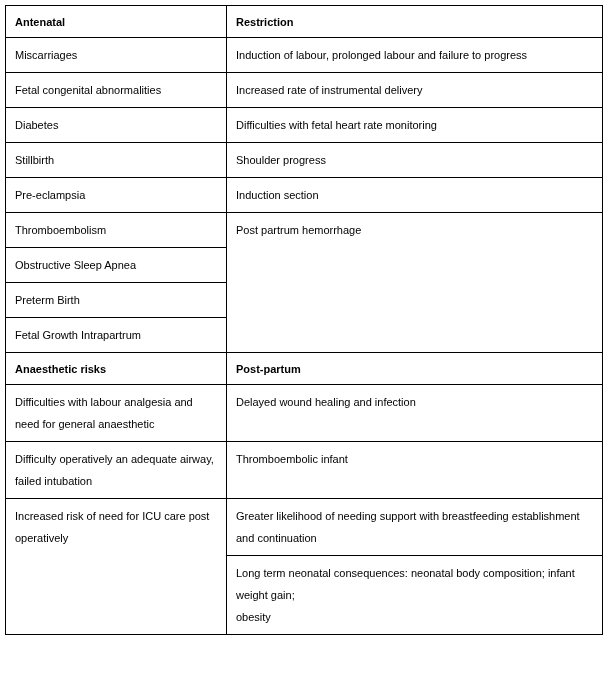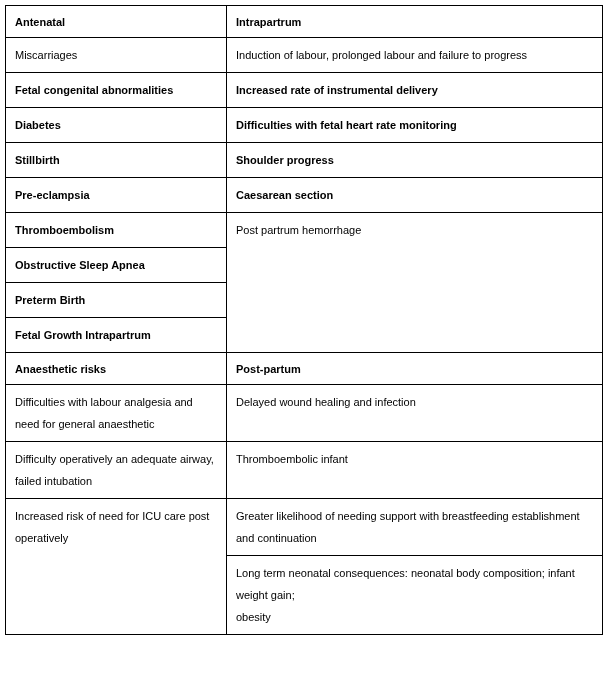--- a/index.html
+++ b/index.html
@@ -32,55 +32,55 @@
     font-size: 11px;
     line-height: 22px;
     white-space: pre-line;
     overflow-wrap: break-word;
   }
   table.risk-table th {
     font-weight: bold;
     padding-top: 5px;
     padding-bottom: 4px;
   }
-  table.risk-table td.single { height: 22px; font-weight: bold; }
+  table.risk-table td.single { height: 22px; }
 </style>
 </head>
 <body>
 
 <div class="page">
   <table class="risk-table">
     <colgroup>
       <col class="c1">
       <col class="c2">
     </colgroup>
     <tbody>
       <tr>
         <th>Antenatal</th>
-        <th>Intrapartrum</th>
+        <th>Restriction</th>
       </tr>
       <tr>
         <td>Miscarriages</td>
         <td>Induction of labour, prolonged labour and failure to progress</td>
       </tr>
       <tr>
         <td class="single">Fetal congenital abnormalities</td>
         <td class="single">Increased rate of instrumental delivery</td>
       </tr>
       <tr>
         <td class="single">Diabetes</td>
         <td class="single">Difficulties with fetal heart rate monitoring</td>
       </tr>
       <tr>
         <td class="single">Stillbirth</td>
         <td class="single">Shoulder progress</td>
       </tr>
       <tr>
         <td class="single">Pre-eclampsia</td>
-        <td class="single">Caesarean section</td>
+        <td class="single">Induction section</td>
       </tr>
       <tr>
         <td class="single">Thromboembolism</td>
         <td rowspan="4">Post partrum hemorrhage</td>
       </tr>
       <tr>
         <td class="single">Obstructive Sleep Apnea</td>
       </tr>
       <tr>
         <td class="single">Preterm Birth</td>

